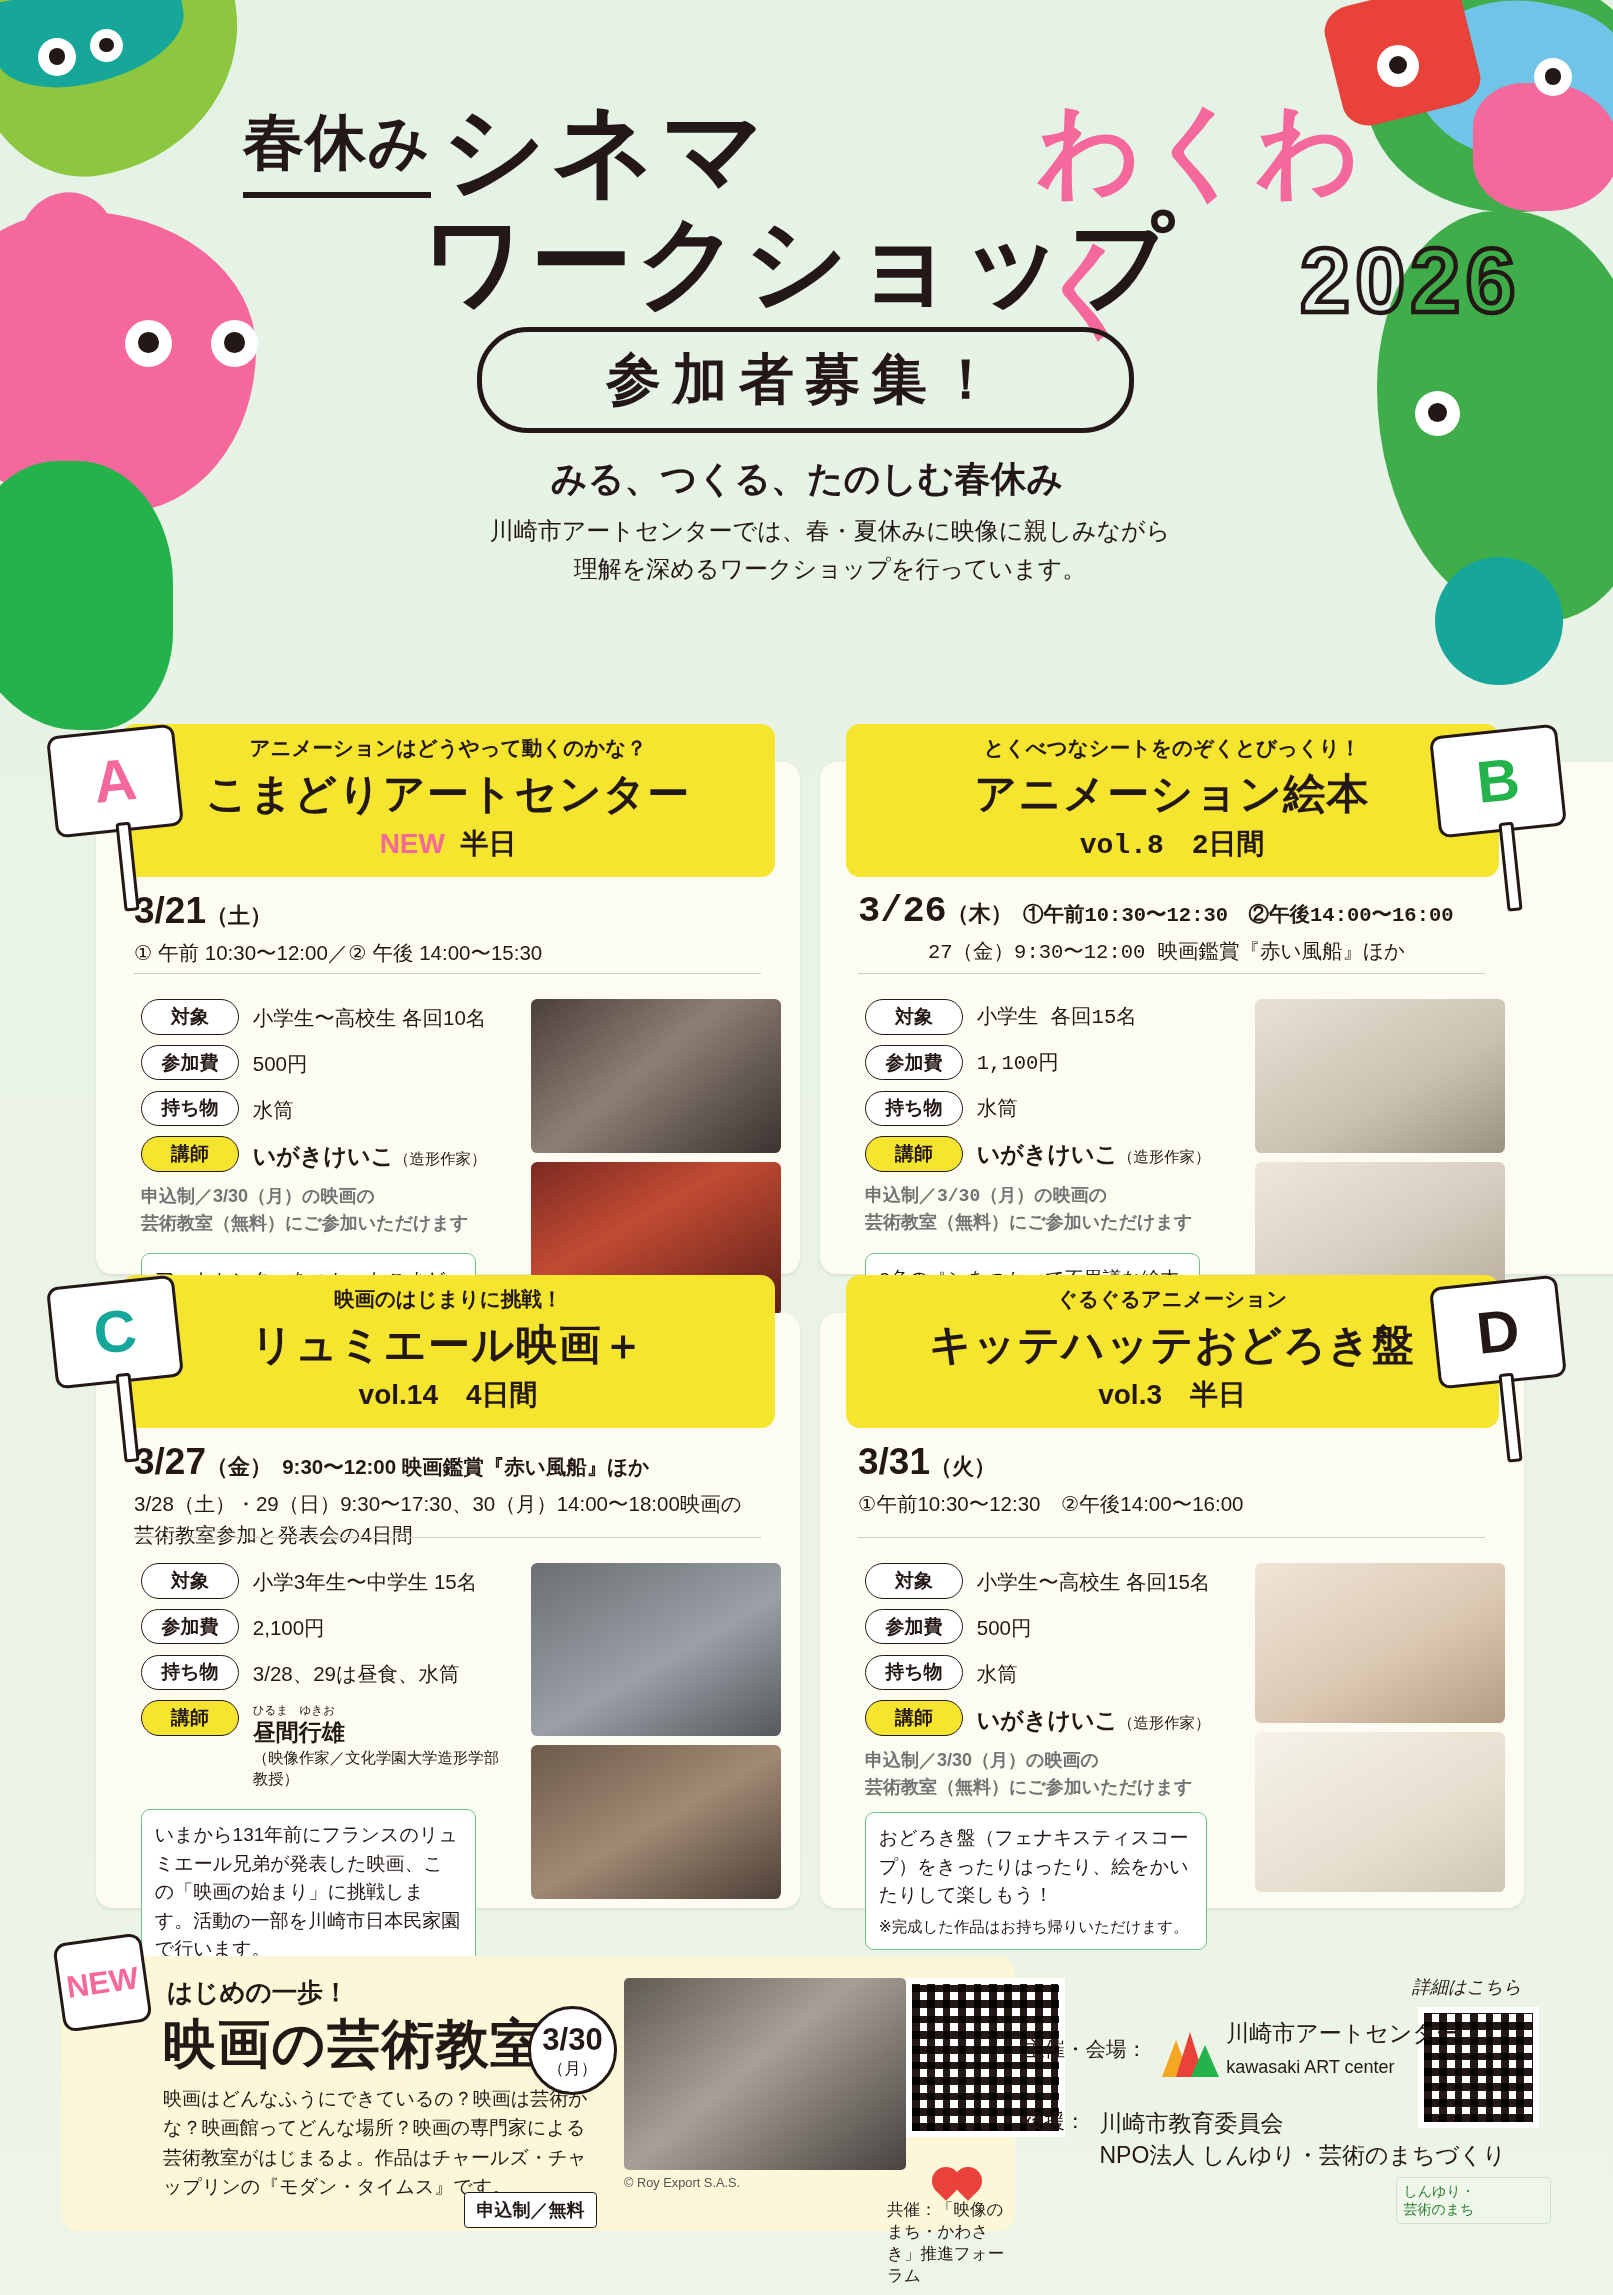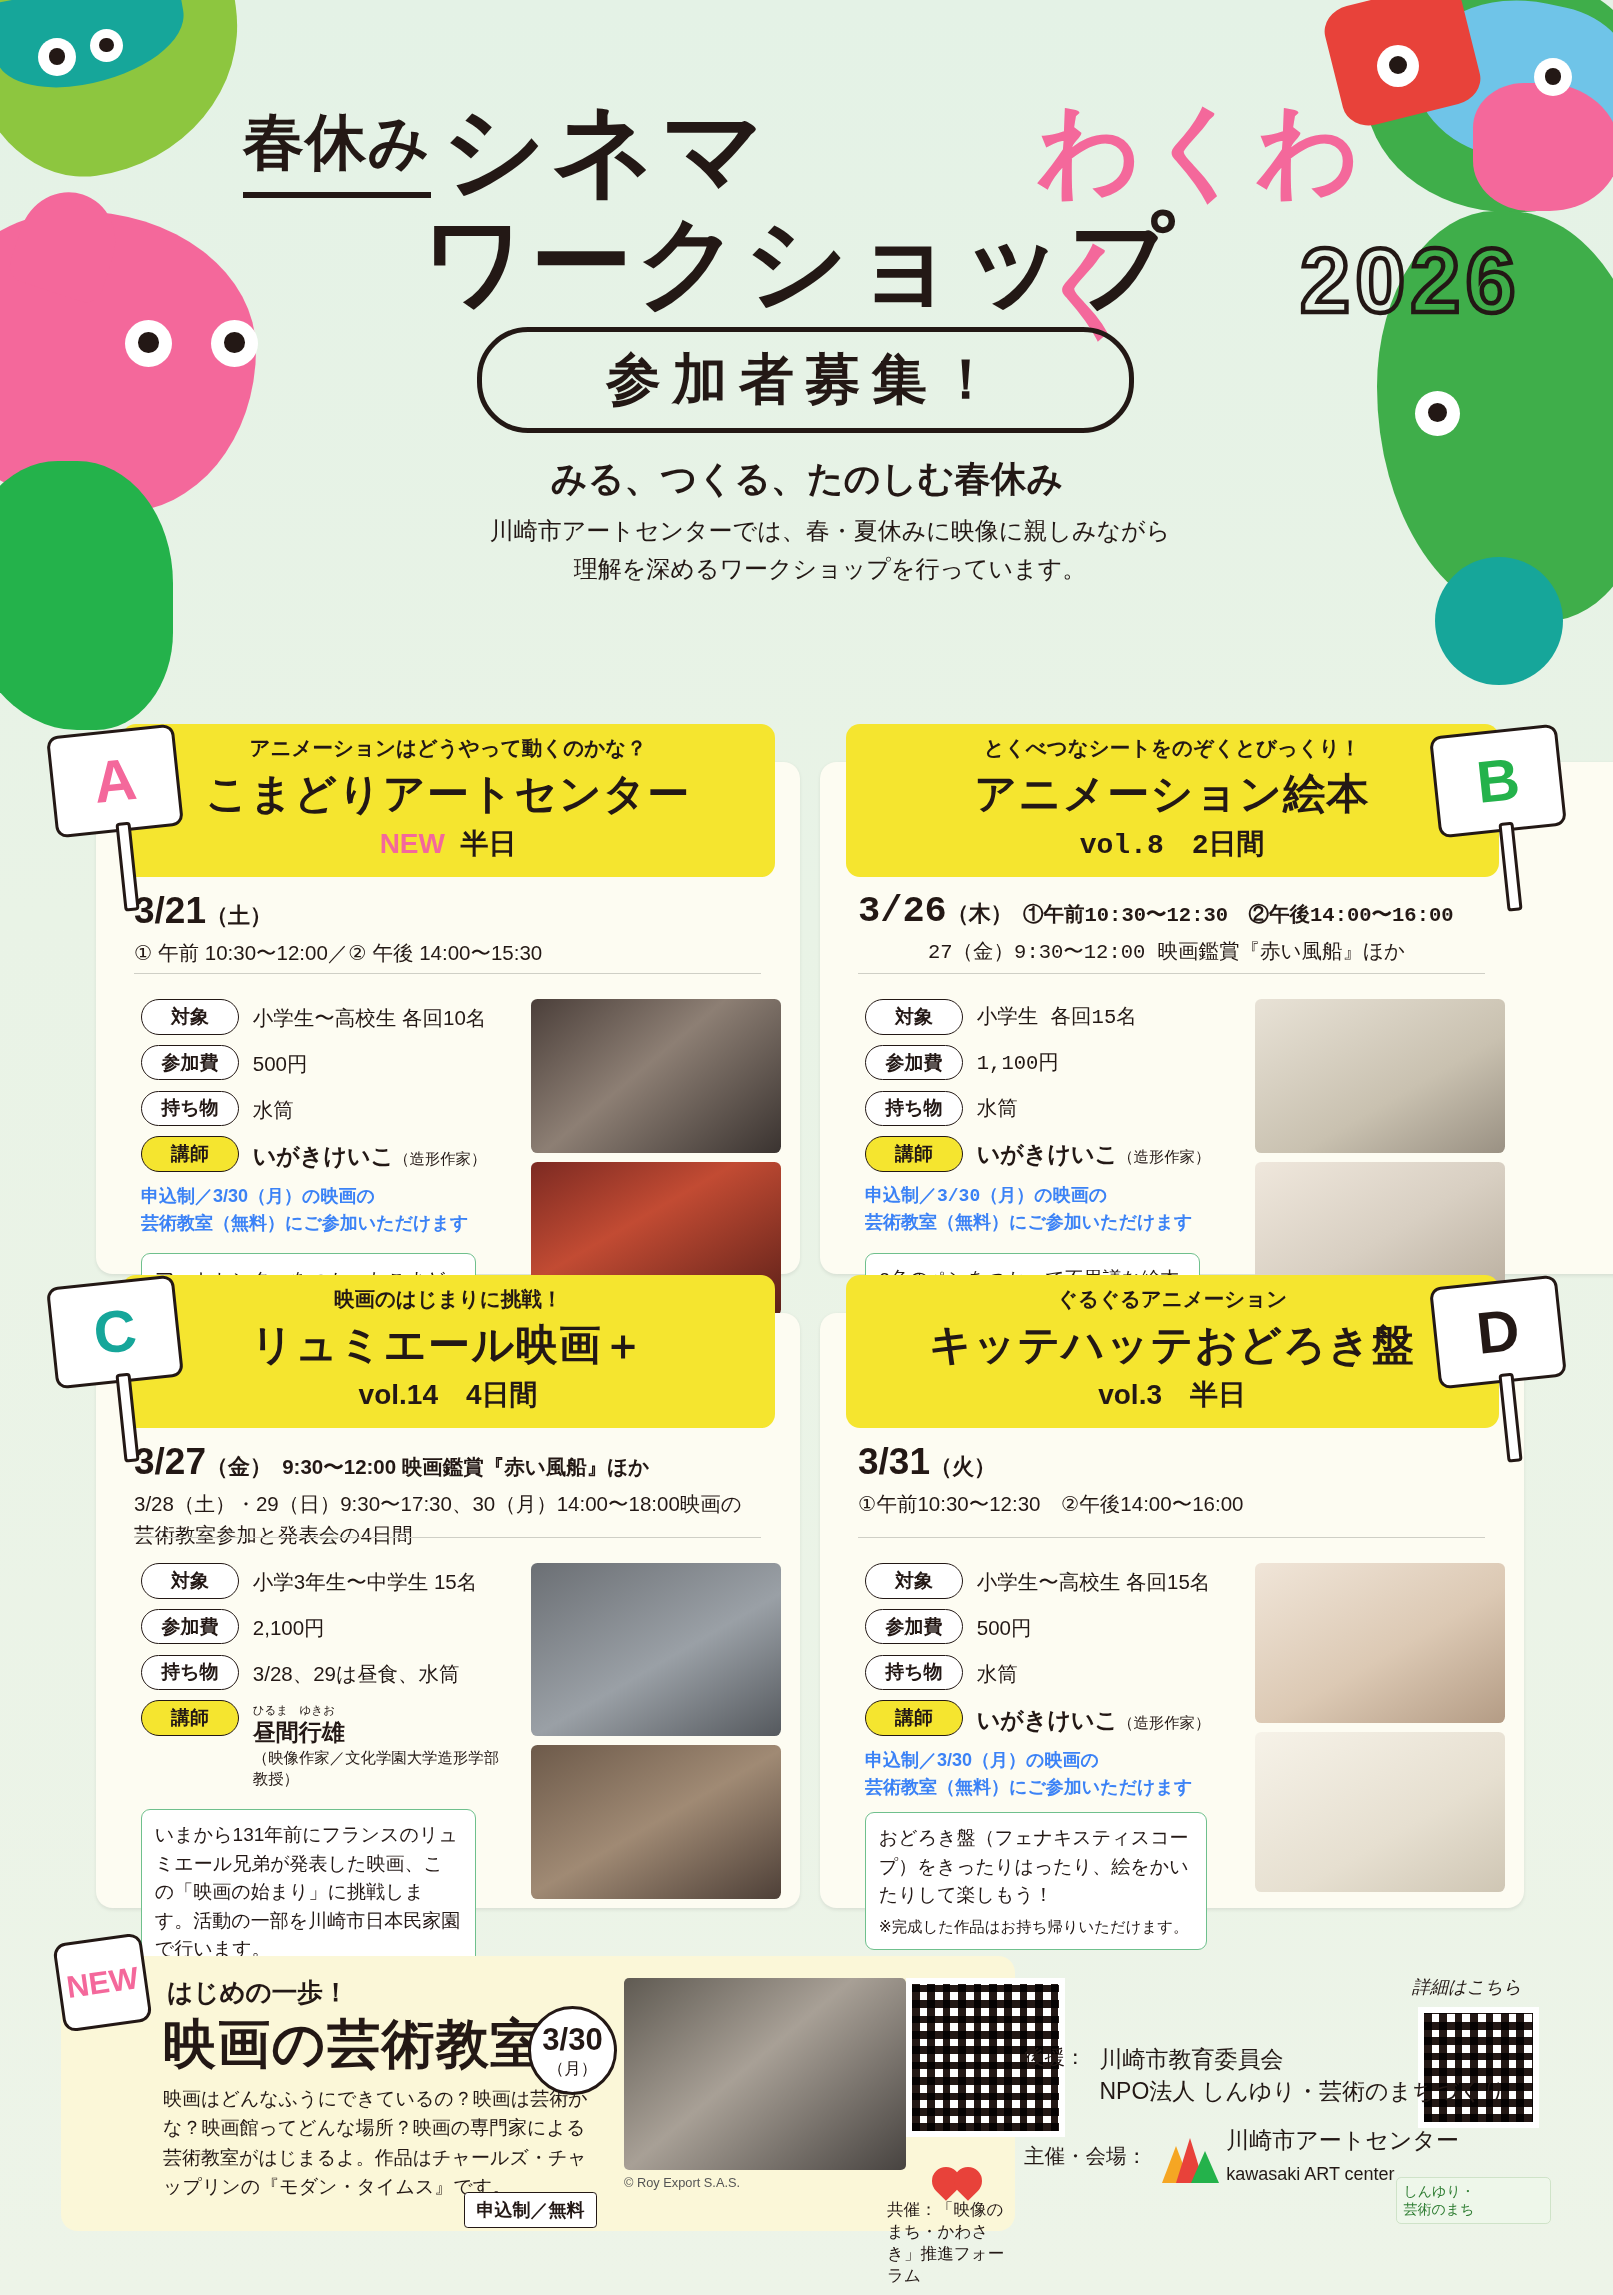--- a/index.html
+++ b/index.html
@@ -70,21 +70,21 @@
   .d-line{font-size:20.5px;color:#231815;margin-top:6.4px;line-height:1.5;}
   .hr{position:absolute;left:38px;width:627px;height:1.3px;background:#cfcfc6;}
 
   .infoblock{position:absolute;left:45px;}
   .irow{display:flex;align-items:flex-start;margin-bottom:10.2px;}
   .pill{display:inline-block;min-width:83px;text-align:center;border:1.9px solid #231815;border-radius:25.6px;background:#fff;font-size:19px;font-weight:bold;padding:3.8px 6.4px;}
   .pill.teacher{background:#f5e52f;border-color:#231815;}
   .ival{font-size:20.5px;margin-left:14px;padding-top:5.1px;line-height:1.35;}
   .ival .tiny{font-size:15.4px;}
   .ival b{font-size:23px;}
-  .note-pink{font-size:18px;color:#3b82f6;line-height:1.5;font-weight:bold;}
+  .note-pink{font-size:18px;color:#737373;line-height:1.5;font-weight:bold;}
   .balloon{border:1.9px solid #6fc08d;border-radius:9px;background:#fff;font-size:19px;line-height:1.5;padding:11.5px 12.8px;}
   .balloon .mini{font-size:15.4px;}
 
   .photos{position:absolute;}
   .ph{border-radius:6.4px;background:#b9b9ae;overflow:hidden;position:relative;}
   .ph.p1{background:linear-gradient(140deg,#4b3f3a,#8d7f74 45%,#3a3330);}
   .ph.p2{background:linear-gradient(150deg,#7c2a22,#c24b33 40%,#5a1f18);}
   .ph.p3{background:linear-gradient(150deg,#e8e2d6,#c9c1b0 60%,#9a9183);}
   .ph.p4{background:linear-gradient(150deg,#efe7dc,#d8cfc2 50%,#b5aa9a);}
   .ph.p5{background:linear-gradient(150deg,#6b6f74,#9aa0a6 55%,#55595e);}
@@ -364,37 +364,37 @@
         <span class="h h2"></span>
       </div>
 
     <div class="b-kyosai">共催：「映像のまち・かわさき」推進フォーラム</div>
   </div>
 
   <div class="side-label">詳細はこちら</div>
   <div class="qr side"></div>
 
   <div class="org">
-    <div class="row" style="align-items:flex-start;margin-top:25.6px;">
-      <span class="lbl">後援：</span>
-      <span class="name">
-        <span>川崎市教育委員会</span><br>
-        <span>NPO法人 しんゆり・芸術のまちづくり</span>
-      </span>
-    </div>
     <div class="row">
       <span class="lbl">主催・会場：</span>
       <span class="logo-kac">
           <span class="m1"></span>
           <span class="m2"></span>
           <span class="m3"></span>
         </span>
       <span class="name">
         <span>川崎市アートセンター</span><br>
         <span class="sm">kawasaki ART center</span>
       </span>
     </div>
+    <div class="row" style="align-items:flex-start;margin-top:25.6px;">
+      <span class="lbl">後援：</span>
+      <span class="name">
+        <span>川崎市教育委員会</span><br>
+        <span>NPO法人 しんゆり・芸術のまちづくり</span>
+      </span>
+    </div>
   </div>
   <div class="logo-sh" style="white-space:pre-line;">しんゆり・
 芸術のまち</div>
 
 </div>
 
 
 </body></html>

